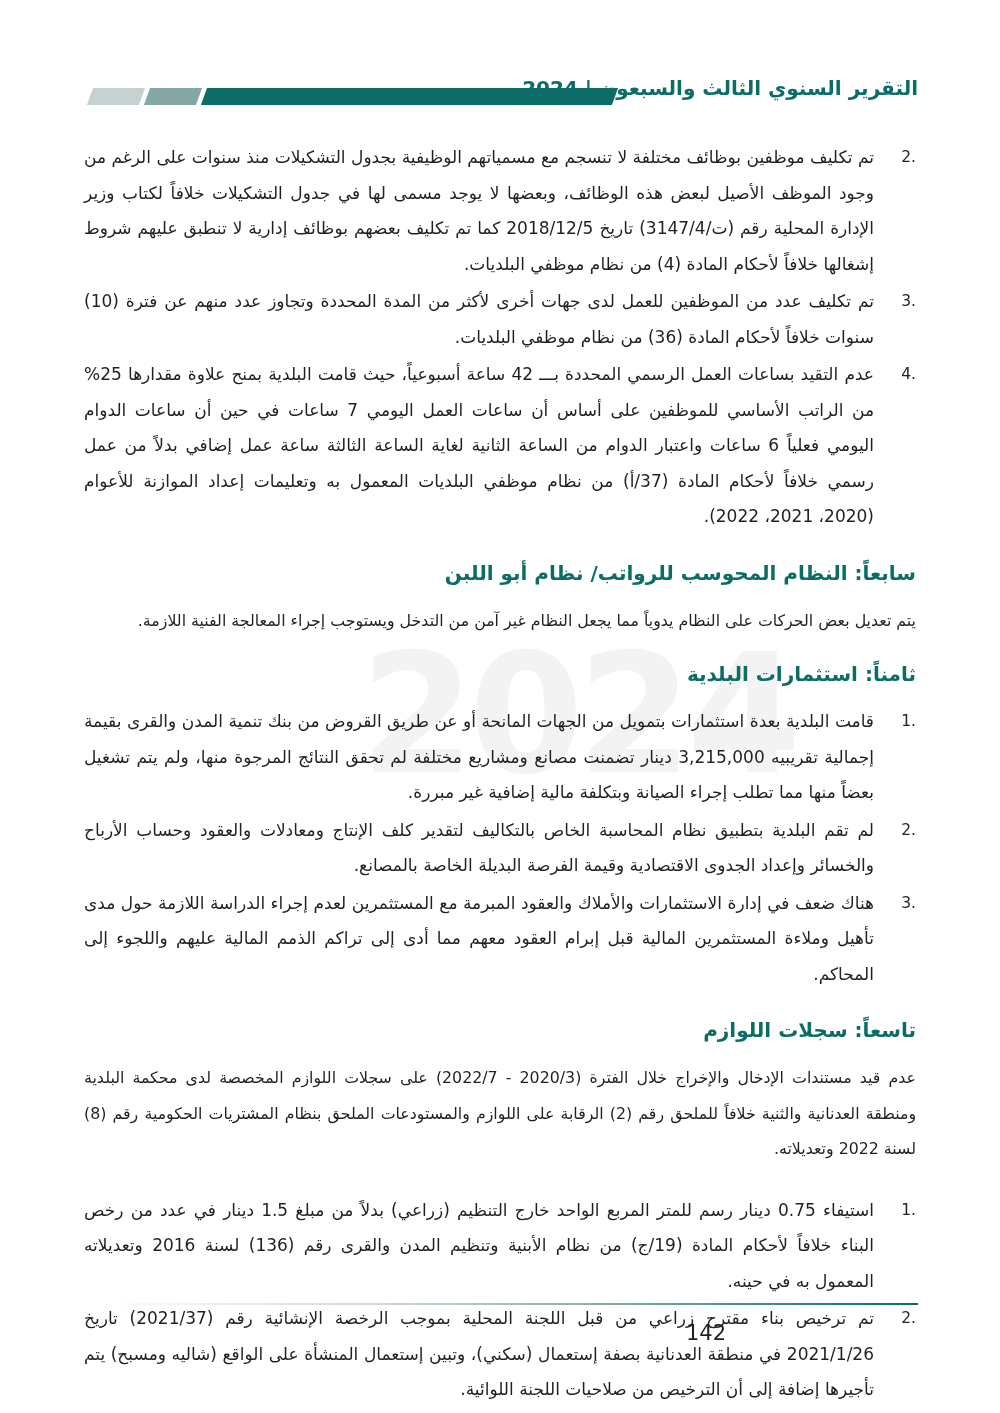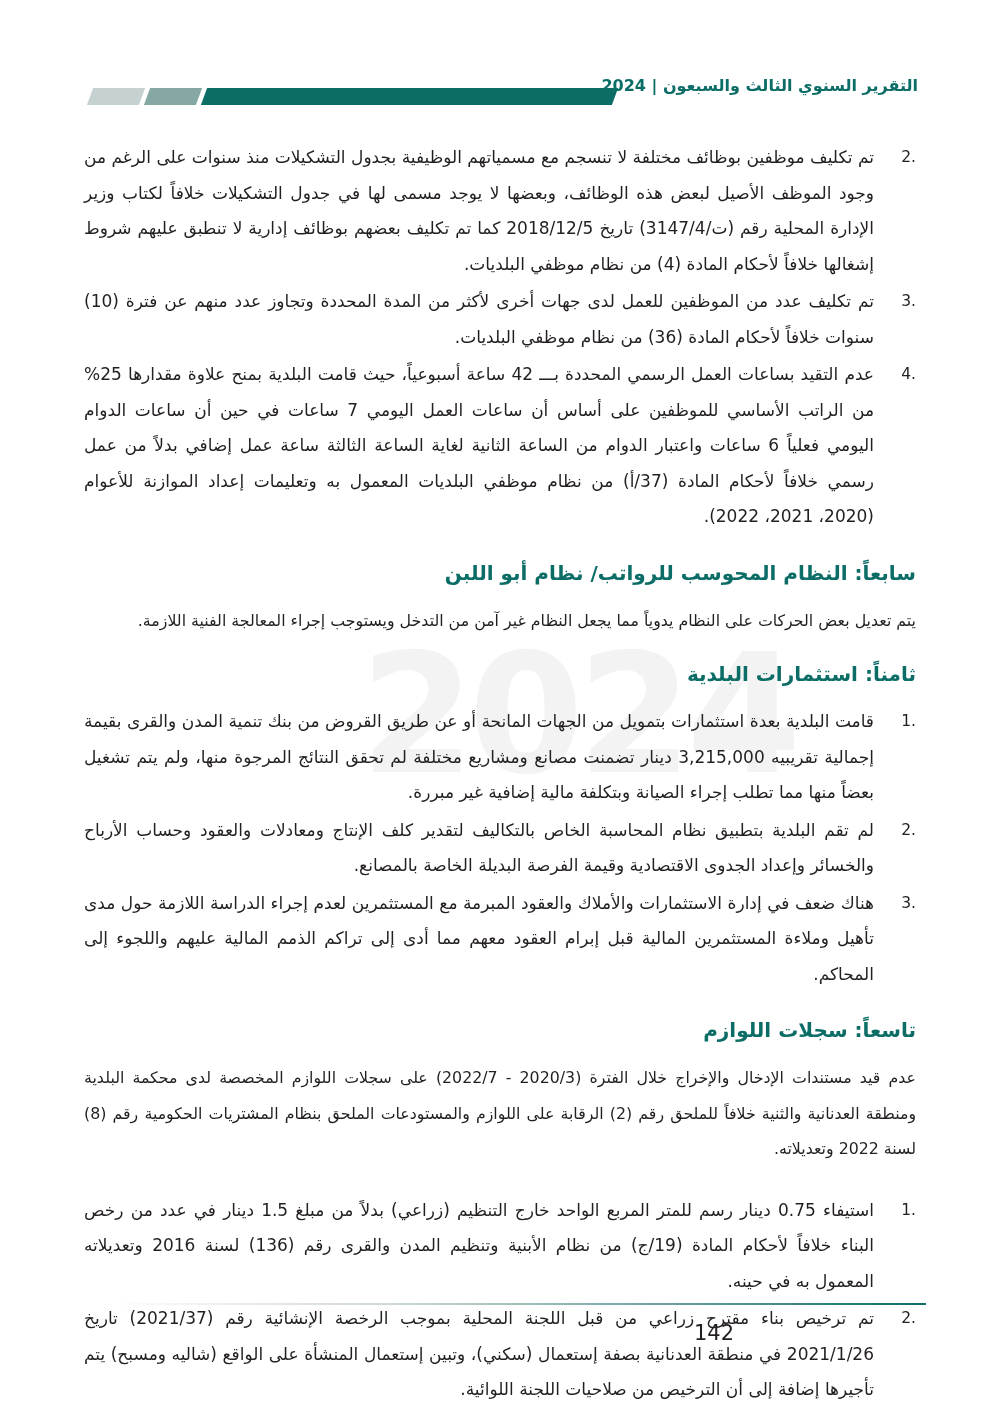--- a/index.html
+++ b/index.html
@@ -66,21 +66,21 @@
     transform: skewX(-20deg);
   }
   .bar-main   { flex: 1 1 auto; background: #0c6d67; }
   .bar-mid    { width: 52px; background: #85a8a5; }
   .bar-light  { width: 52px; background: #c6d2d1; }
 
   .header-title {
     position: absolute;
     right: 82px;
     top: 6px;
-    font-size: 16px;
+    font-size: 20px;
     font-weight: 700;
     color: #0c6d67;
     direction: rtl;
     unicode-bidi: embed;
     white-space: nowrap;
     letter-spacing: 0px;
   }
 
   
   .content {
@@ -144,21 +144,21 @@
     line-height: 40px;
     white-space: nowrap;
   }
 
   .gap-sm { height: 10px; }
   .gap-md { height: 16px; }
 
   
   .footer {
     position: absolute;
-    left: 8px;
+    left: 0;
     bottom: 0;
     width: 810px;
     height: 120px;
     z-index: 2;
     text-align: right;
   }
   .footer-rule {
     position: absolute;
     left: 98px;
     top: 10px;

